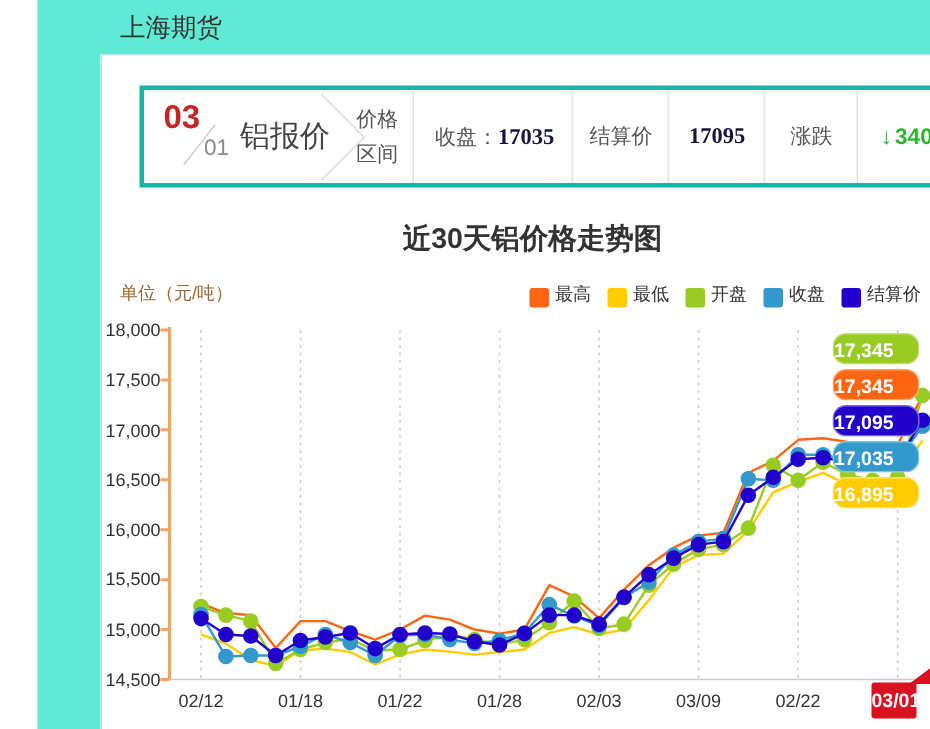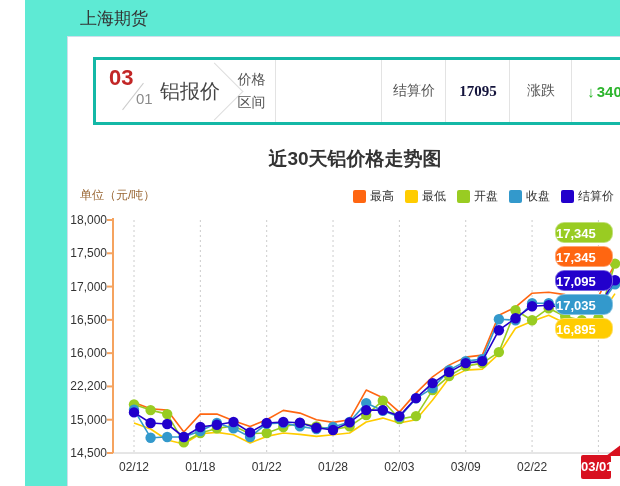--- a/index.html
+++ b/index.html
@@ -26,21 +26,21 @@
        font-size:15px;color:#14143c;}
   .label14{font-size:14px;color:#555;}
   .change-wrap{display:flex;align-items:center;gap:2px;}
   .change-arrow{color:#2db52d;font-size:15px;font-weight:bold;}
   .change-value{color:#2db52d;font-size:15px;font-weight:bold;}
   
   .chart-title{position:absolute;left:40px;top:146px;width:580px;text-align:center;
                font-size:19px;font-weight:bold;color:#333;}
   .unit-label{position:absolute;left:55px;top:187px;font-size:12px;color:#996633;}
   .legend{position:absolute;left:328px;top:188px;display:flex;gap:11px;}
-  .legend-item{display:flex;align-items:center;gap:4px;}
+  .legend-item{display:flex;align-items:flex-end;gap:4px;}
   .legend-swatch{width:13px;height:13px;border-radius:2px;display:inline-block;}
   .legend-label{font-size:12px;color:#333;}
   
   #chart-svg{position:absolute;left:0;top:0;width:620px;height:486px;}
   .y-label{position:absolute;width:46px;text-align:right;font-size:12px;color:#333;}
   .x-label{position:absolute;width:44px;text-align:center;font-size:12px;color:#333;top:460px;}
   .badge{position:absolute;left:530px;width:58px;height:21px;line-height:21px;border-radius:9px;
          text-align:left;color:#fff;font-size:13px;font-weight:bold;
          border:1px solid rgba(255,255,255,.4);box-sizing:border-box;}
   .red-line{position:absolute;left:595px;top:218px;width:2px;height:238px;background:#d8101f;}
@@ -67,20 +67,21 @@
 
     <div class="qb-cell" style="left:132px;width:47px;">
       <div class="range-label">
         <div>价格</div>
         <div>区间</div>
       </div>
     </div>
 
     <div class="qb-cell bordered" style="left:179px;width:106px;justify-content:flex-start;padding-left:10px;box-sizing:border-box;">
       <div class="oc-rows">
+        <div><span>收盘：</span><span class="num">17035</span></div>
       </div>
     </div>
 
     <div class="qb-cell bordered" style="left:285px;width:64px;">
       <span class="label14">结算价</span>
     </div>
     <div class="qb-cell bordered" style="left:349px;width:64px;">
       <span class="num">17095</span>
     </div>
     <div class="qb-cell bordered" style="left:413px;width:62px;">
@@ -233,21 +234,21 @@
       <circle cx="556.8" cy="309.2" r="5.2" fill="#2200cc"></circle>
       <circle cx="573.4" cy="307.2" r="5.2" fill="#2200cc"></circle>
       <circle cx="590.0" cy="280.2" r="5.2" fill="#2200cc"></circle>
     </svg>
   <div id="y-labels">
       <div class="y-label" style="left: 36px; top: 213px;">18,000</div>
       <div class="y-label" style="left: 36px; top: 246.286px;">17,500</div>
       <div class="y-label" style="left: 36px; top: 279.571px;">17,000</div>
       <div class="y-label" style="left: 36px; top: 312.857px;">16,500</div>
       <div class="y-label" style="left: 36px; top: 346.143px;">16,000</div>
-      <div class="y-label" style="left: 36px; top: 379.429px;">22,200</div>
+      <div class="y-label" style="left: 36px; top: 379.429px;">15,500</div>
       <div class="y-label" style="left: 36px; top: 412.714px;">15,000</div>
       <div class="y-label" style="left: 36px; top: 446px;">14,500</div>
     </div>
   <div id="x-labels">
       <div class="x-label" style="left: 87px;">02/12</div>
       <div class="x-label" style="left: 153.345px;">01/18</div>
       <div class="x-label" style="left: 219.69px;">01/22</div>
       <div class="x-label" style="left: 286.034px;">01/28</div>
       <div class="x-label" style="left: 352.379px;">02/03</div>
       <div class="x-label" style="left: 418.724px;">03/09</div>

